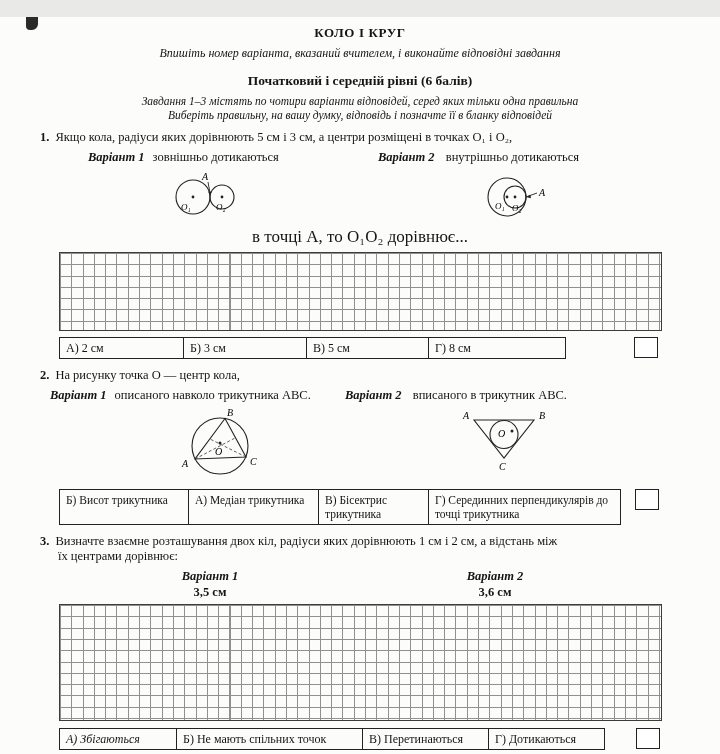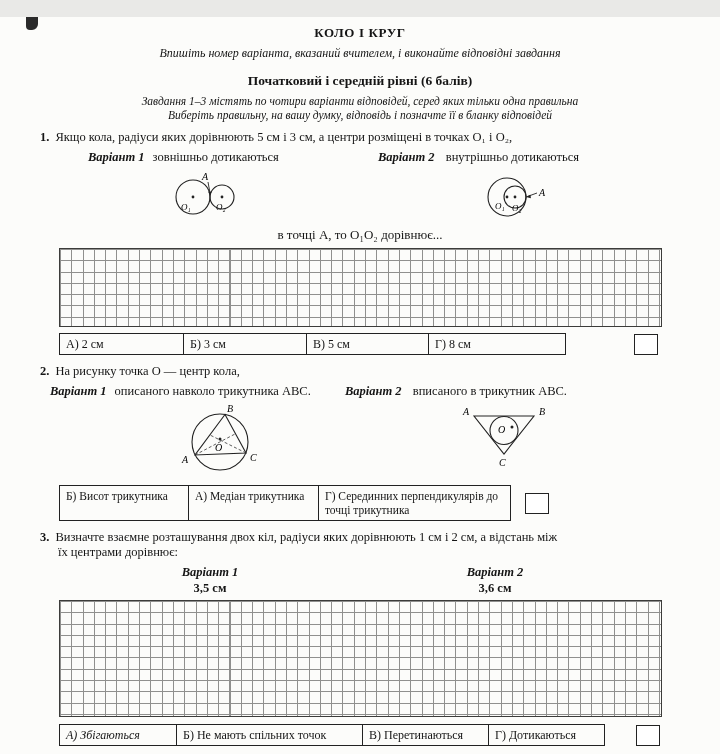--- a/index.html
+++ b/index.html
@@ -16,31 +16,31 @@
   .level { font-weight:bold; font-size:13.5px; margin-top:12px; }
   .note { font-style:italic; font-size:11.5px; line-height:14px; margin-top:5px; }
   .note2 { font-style:italic; font-size:11.5px; line-height:14px; }
   .task-line { font-size:12.5px; margin:8px 40px 0 40px; line-height:15px; }
   .task-line .num { font-weight:bold; margin-right:6px; }
   .vrow { display:flex; font-size:12.5px; margin-top:5px; }
   .vlabel { font-weight:bold; font-style:italic; margin-right:8px; }
   .figrow { display:flex; align-items:flex-start; }
   svg { display:block; }
   svg text { font-family:"Liberation Serif", serif; font-style:italic; }
-  .tail { font-size:13px; margin-top:4px; }
+  .tail { font-size:17px; margin-top:4px; }
   .grid {
     margin-left:59px; width:601px; box-sizing:content-box;
     border:1px solid #3c3c3a;
     background-image:
       repeating-linear-gradient(to right, #90908e 0, #90908e 1px, transparent 1px, transparent 11.3px),
       repeating-linear-gradient(to bottom, #90908e 0, #90908e 1px, transparent 1px, transparent 11.3px);
   }
   .grid1 { height:77px; margin-top:5px; }
   .grid3 { height:115px; margin-top:4px; }
-  .striprow { display:flex; align-items:center; margin-left:59px; }
+  .striprow { display:flex; align-items:flex-start; margin-left:59px; }
   .strip { display:flex; border:1.5px solid #222; }
   .cell { box-sizing:border-box; padding:3px 6px; font-size:12px; line-height:14px; }
   .cell + .cell { border-left:1px solid #222; }
   .resp-box { width:22px; height:19px; border:1.6px solid #222; background:#fff; }
   .strip1 { margin-top:6px; }
   .strip2 { margin-top:5px; }
   .strip3 { margin-top:7px; }
   .s1c1,.s1c2 { width:123px; } .s1c3 { width:122px; } .s1c4 { width:137px; }
   .s2c1 { width:130px; } .s2c2 { width:128px; } .s2c3 { width:110px; } .s2c4 { width:192px; }
   .s2 .cell { font-size:11.5px; }
@@ -164,20 +164,21 @@
       <text x="79" y="13" font-size="10">B</text>
       <text x="39" y="64" font-size="10">C</text>
     </svg>
   </div>
 
 
   <div class="striprow strip2">
     <div class="strip s2">
       <div class="cell s2c2">Б) Висот трикутника</div>
       <div class="cell s2c1">А) Медіан трикутника</div>
+      <div class="cell s2c3">В) Бісектрис трикутника</div>
       <div class="cell s2c4">Г) Серединних перпендикулярів до точці трикутника</div>
     </div>
     <div class="gap2"></div>
     <div class="resp-box"></div>
   </div>
 
   <div class="task-line" style="margin-top:9px">
     <span class="num">3.</span><span>Визначте взаємне розташування двох кіл, радіуси яких дорівнюють 1 см і 2 см, а відстань між</span><br>
     <span style="margin-left:18px">їх центрами дорівнює:</span>
   </div>

